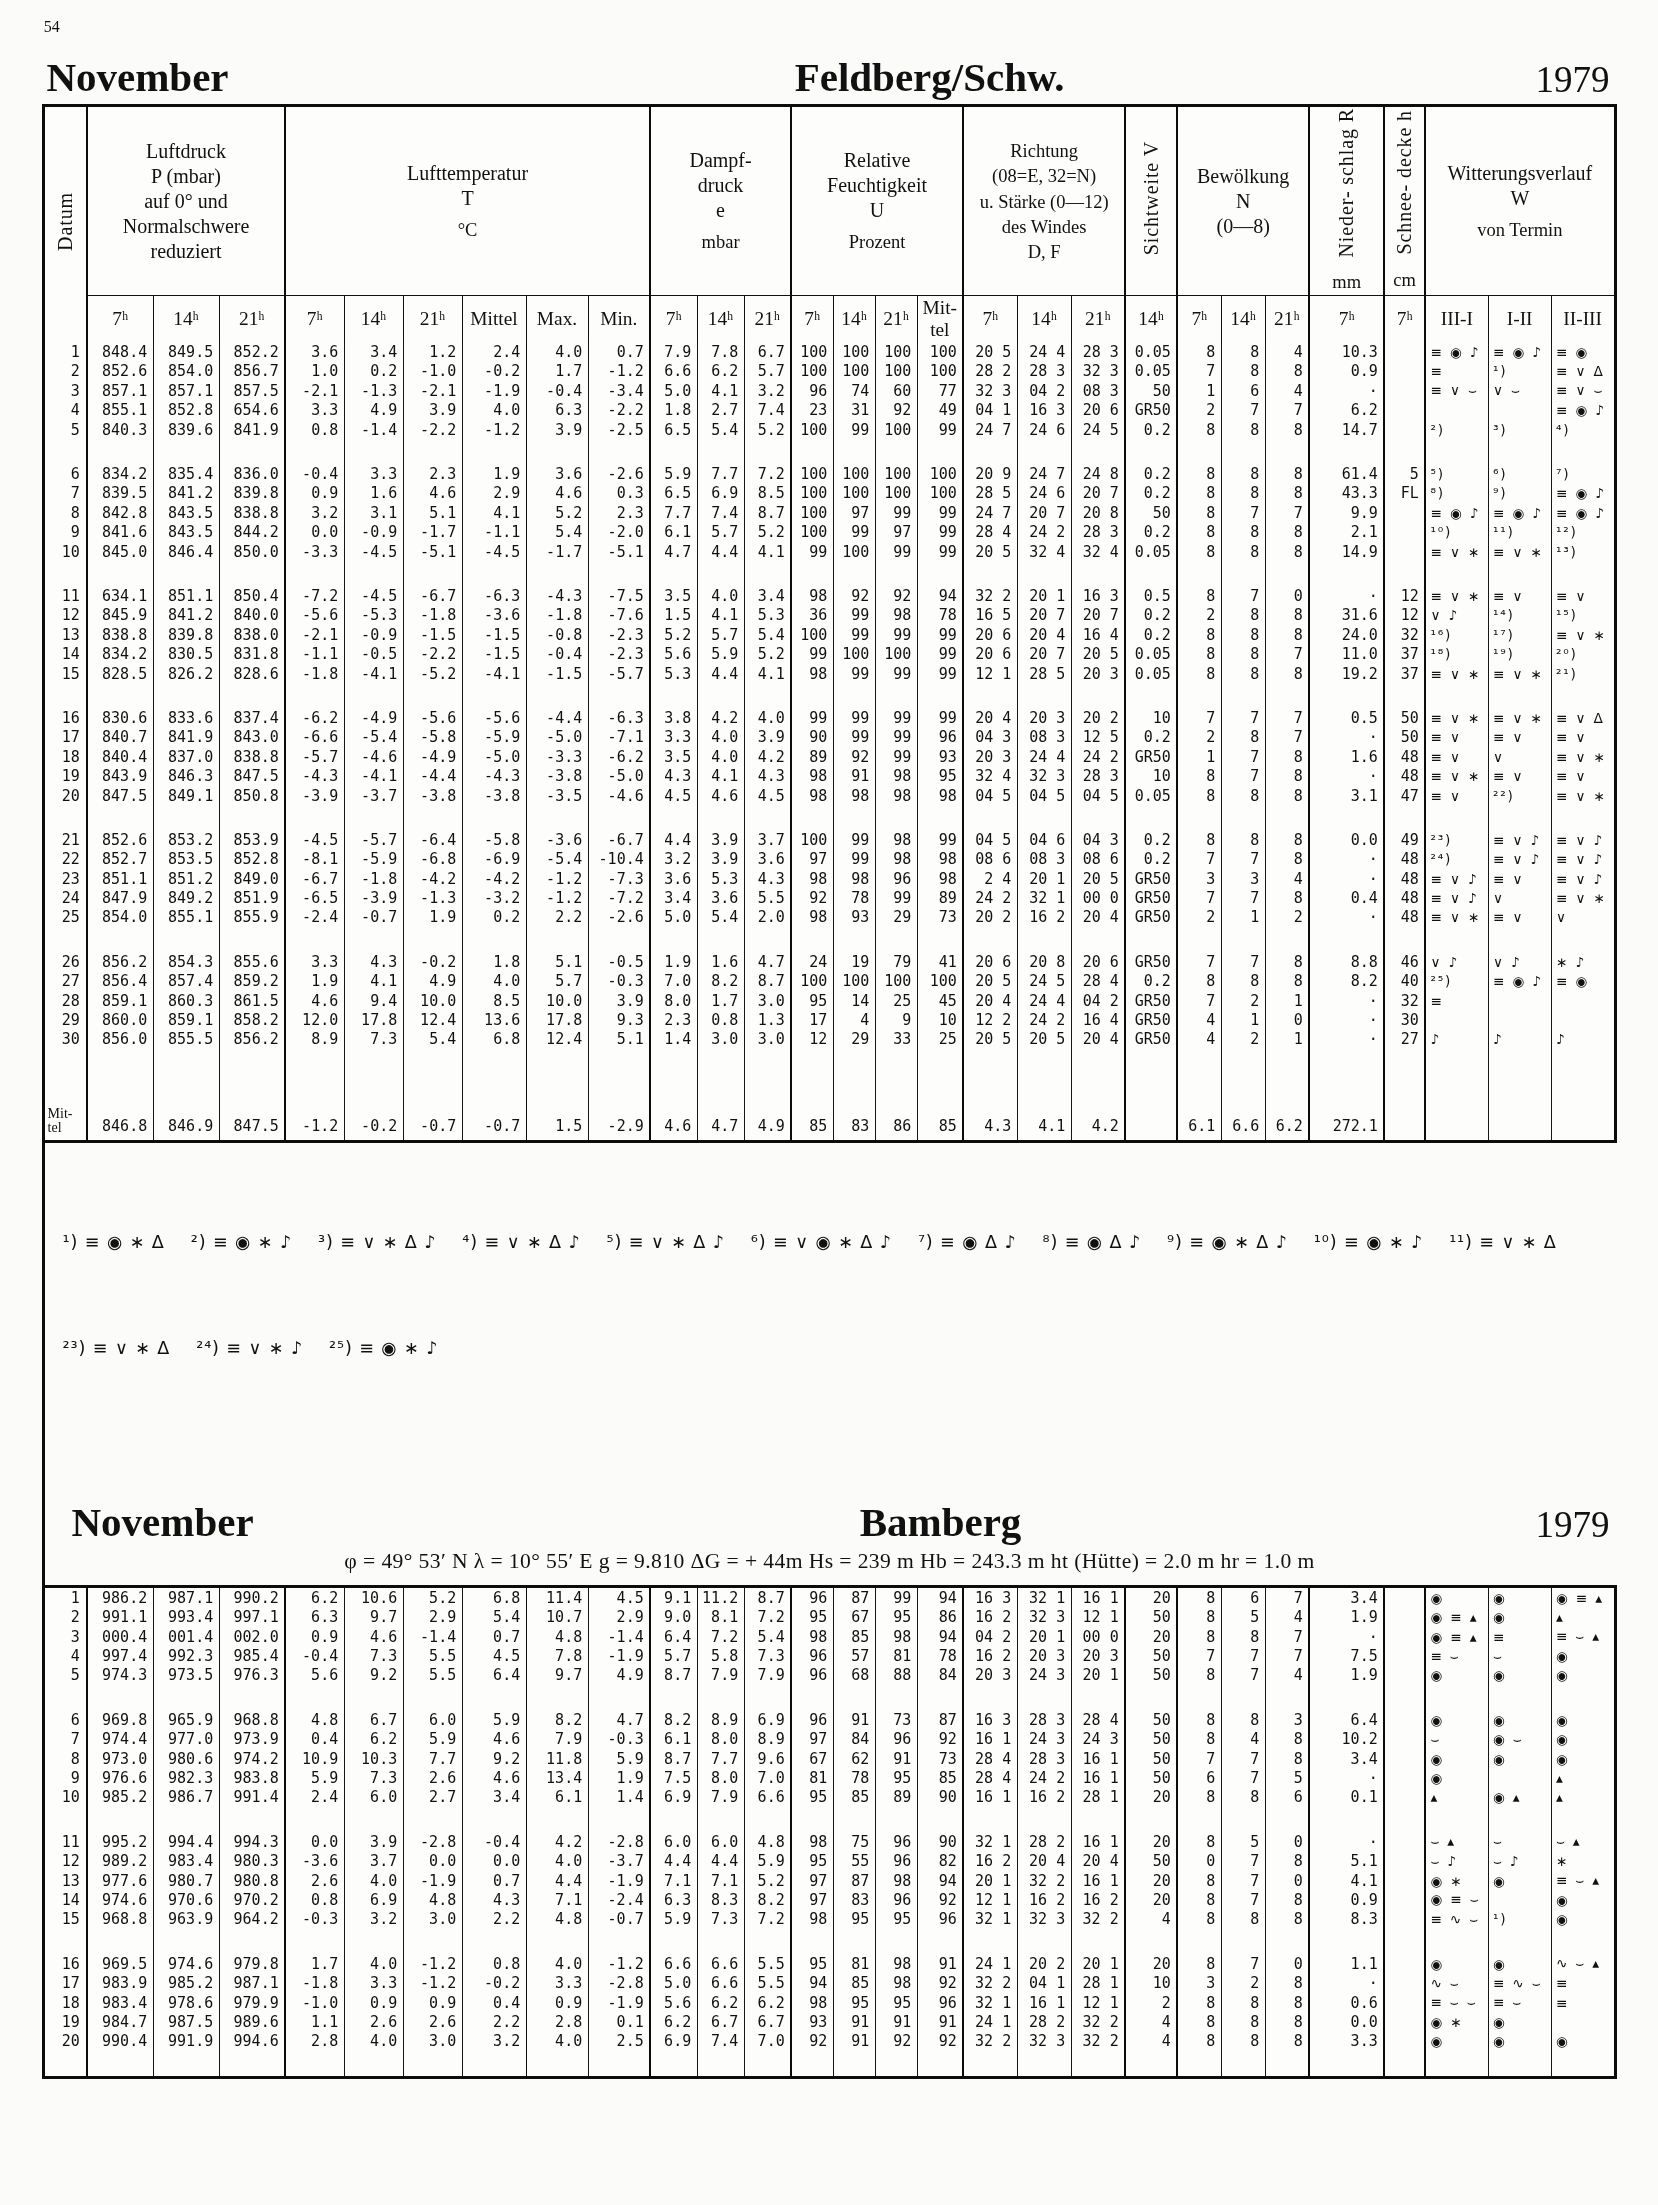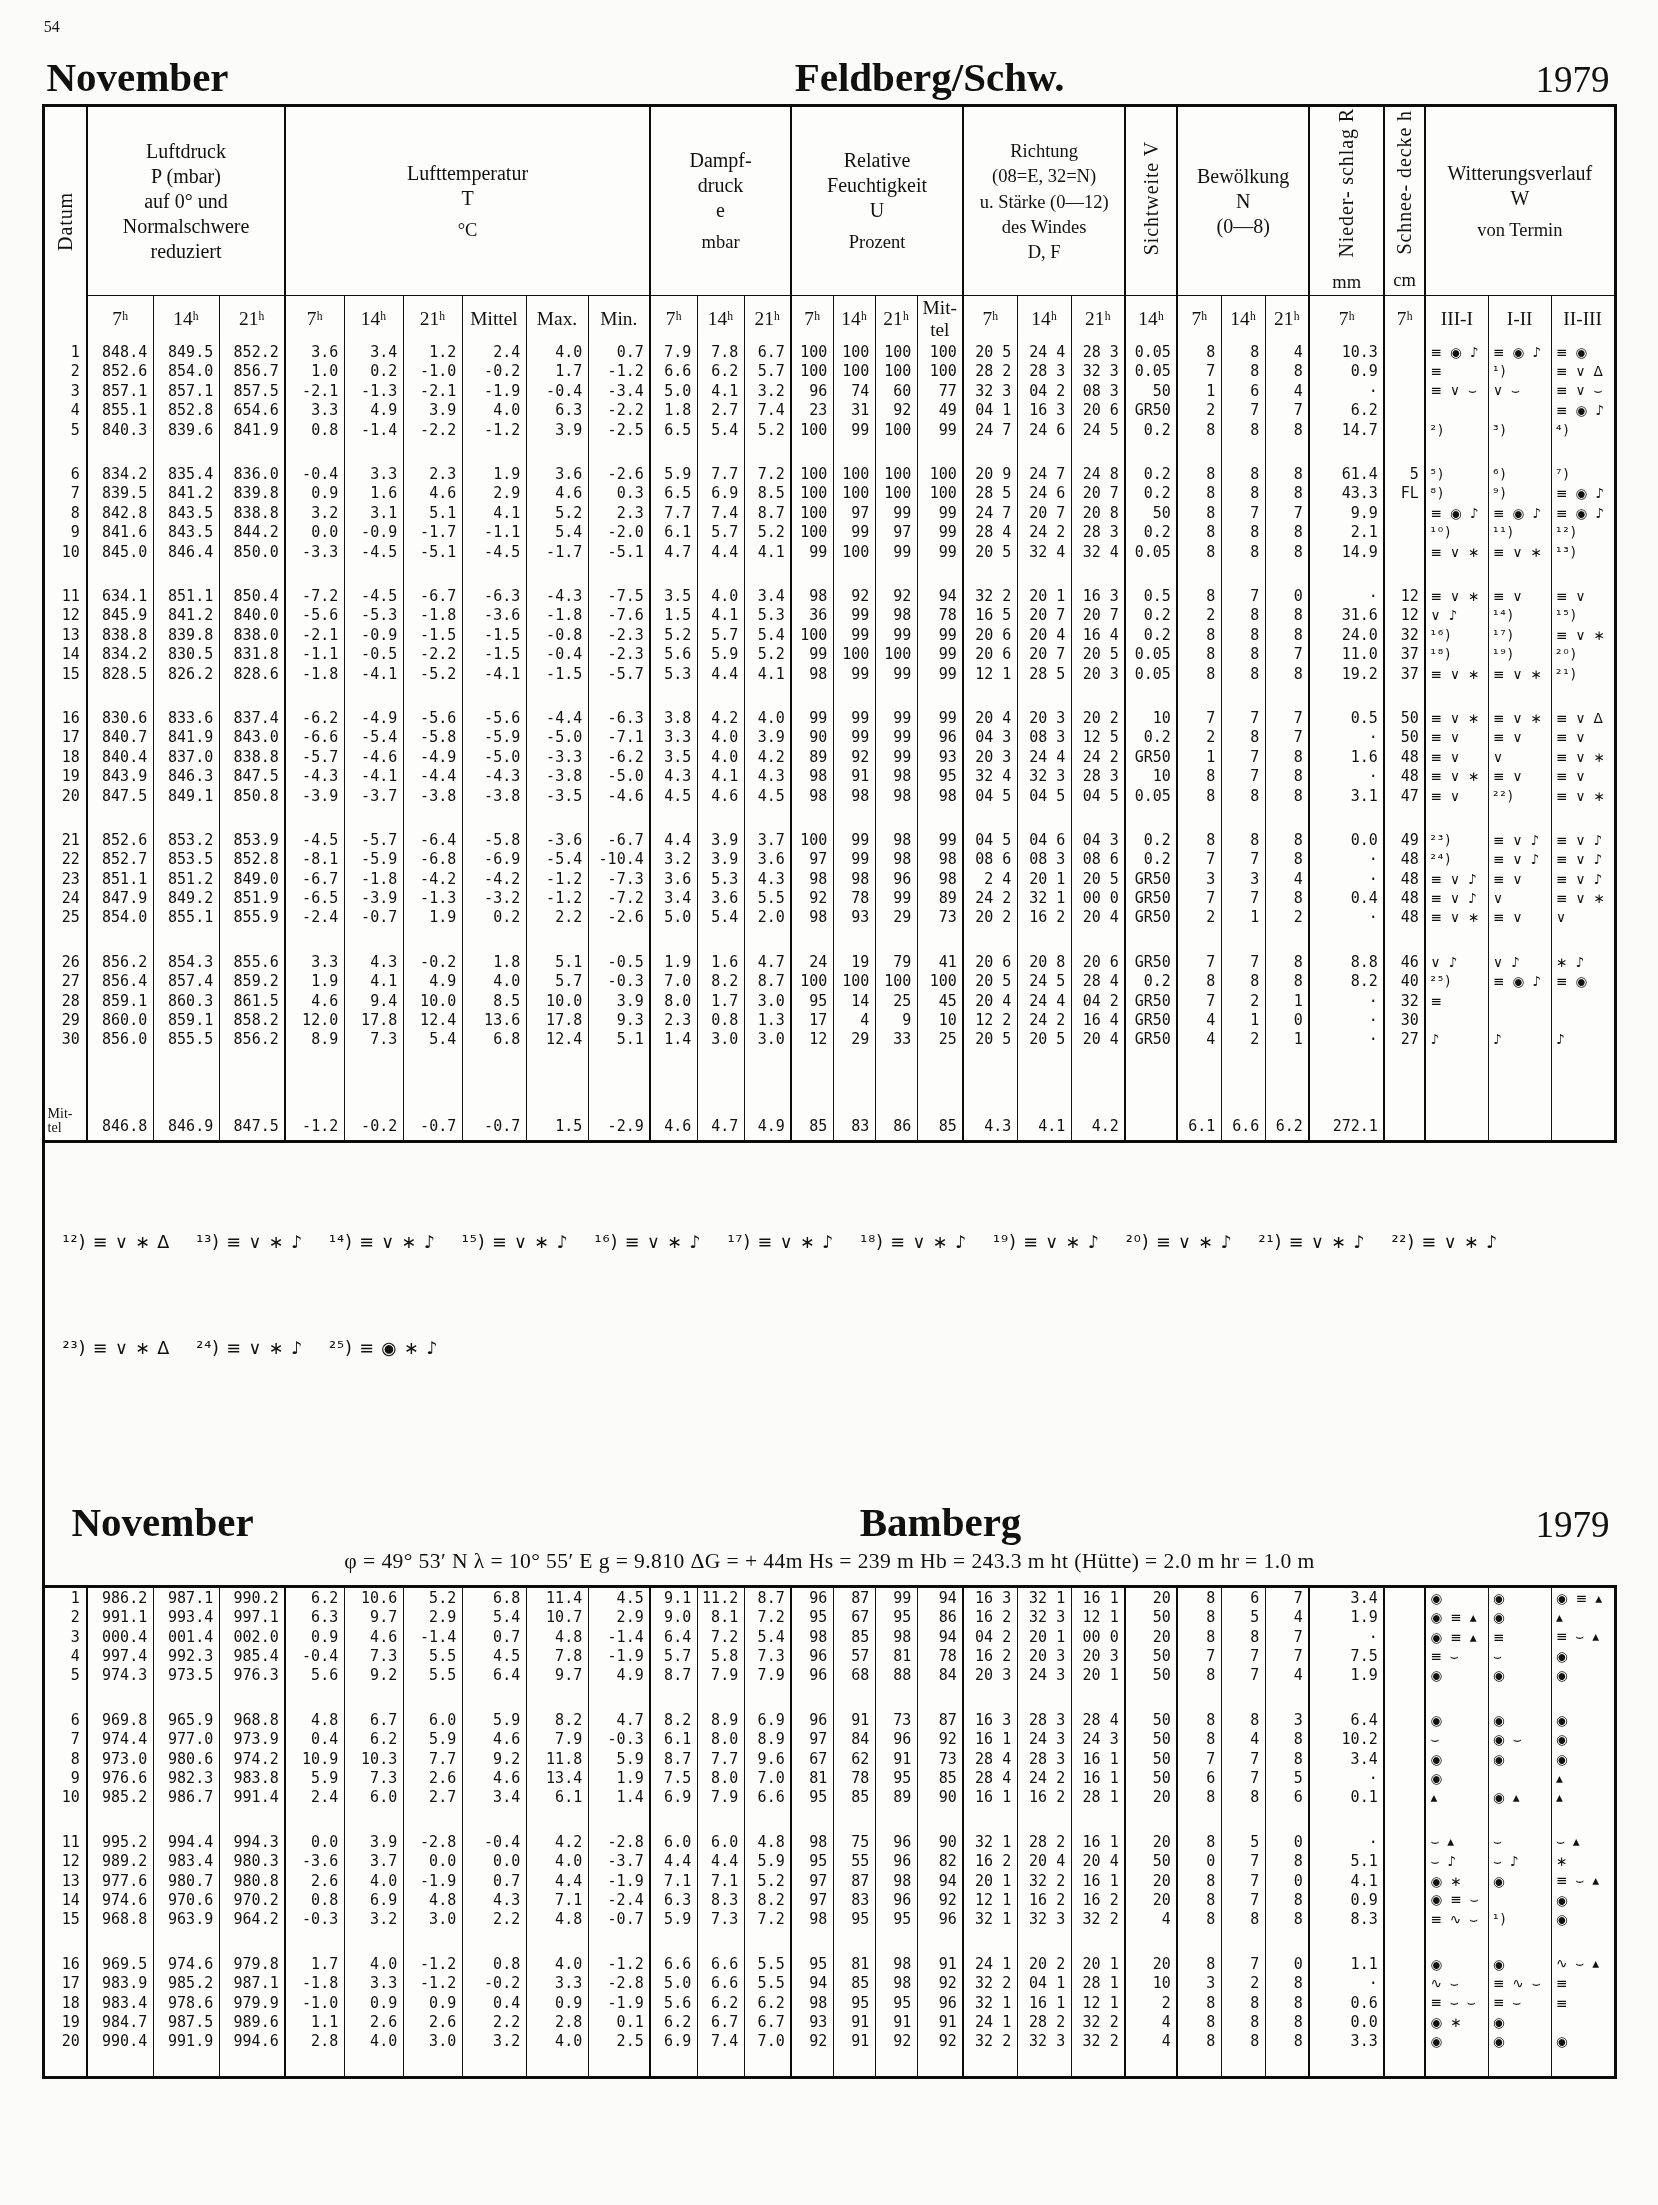--- a/index.html
+++ b/index.html
@@ -1294,21 +1294,21 @@
             <td class="gL">272.1</td>
             <td class="gL"></td>
             <td class="gL wx"></td>
             <td class="wx"></td>
             <td class="wx"></td>
           </tr>
         </tbody>
     </table>
 
     <div class="fnotes">
-      <div>¹²) ≡ ∨ ∗ Δ    ¹³) ≡ ∨ ∗ ♪    ¹⁴) ≡ ∨ ∗ ♪    ¹⁵) ≡ ∨ ∗ ♪    ¹⁶) ≡ ∨ ∗ ♪    ¹⁷) ≡ ∨ ∗ ♪    ¹⁸) ≡ ∨ ∗ ♪    ¹⁹) ≡ ∨ ∗ ♪    ²⁰) ≡ ∨ ∗ ♪    ²¹) ≡ ∨ ∗ ♪    ²²) ≡ ∨ ∗ ♪</div>
+      <div>¹) ≡ ◉ ∗ Δ    ²) ≡ ◉ ∗ ♪    ³) ≡ ∨ ∗ Δ ♪    ⁴) ≡ ∨ ∗ Δ ♪    ⁵) ≡ ∨ ∗ Δ ♪    ⁶) ≡ ∨ ◉ ∗ Δ ♪    ⁷) ≡ ◉ Δ ♪    ⁸) ≡ ◉ Δ ♪    ⁹) ≡ ◉ ∗ Δ ♪    ¹⁰) ≡ ◉ ∗ ♪    ¹¹) ≡ ∨ ∗ Δ</div>
       <div>²³) ≡ ∨ ∗ Δ    ²⁴) ≡ ∨ ∗ ♪    ²⁵) ≡ ◉ ∗ ♪</div>
     </div>
 
     <div class="sect2pad"></div>
 
     <div class="titlebar inner">
       <div class="month">November</div>
       <div class="station">Bamberg</div>
       <div class="year">1979</div>
     </div>

